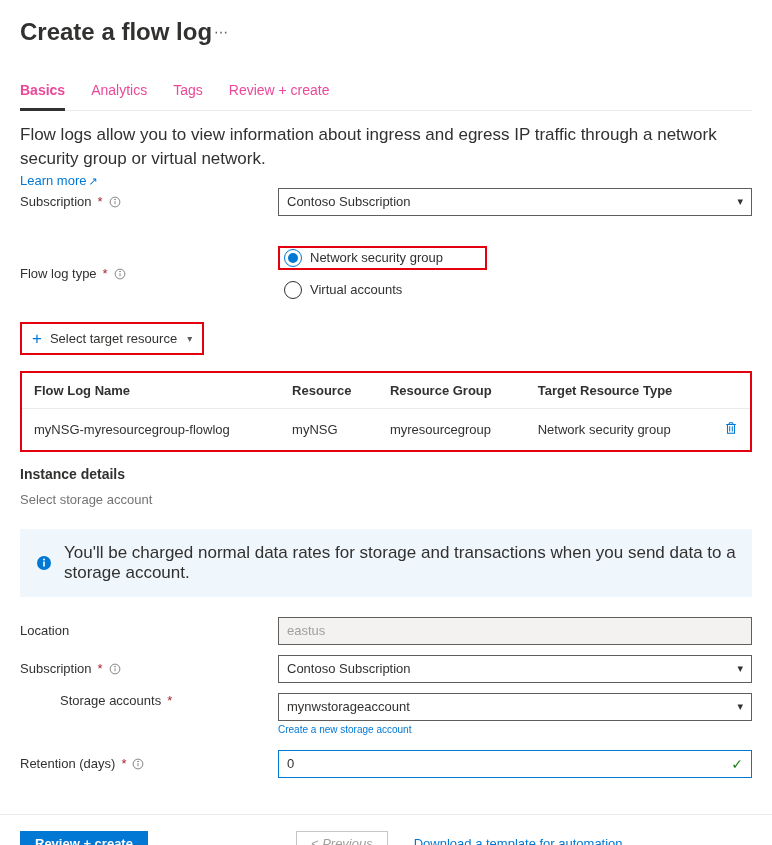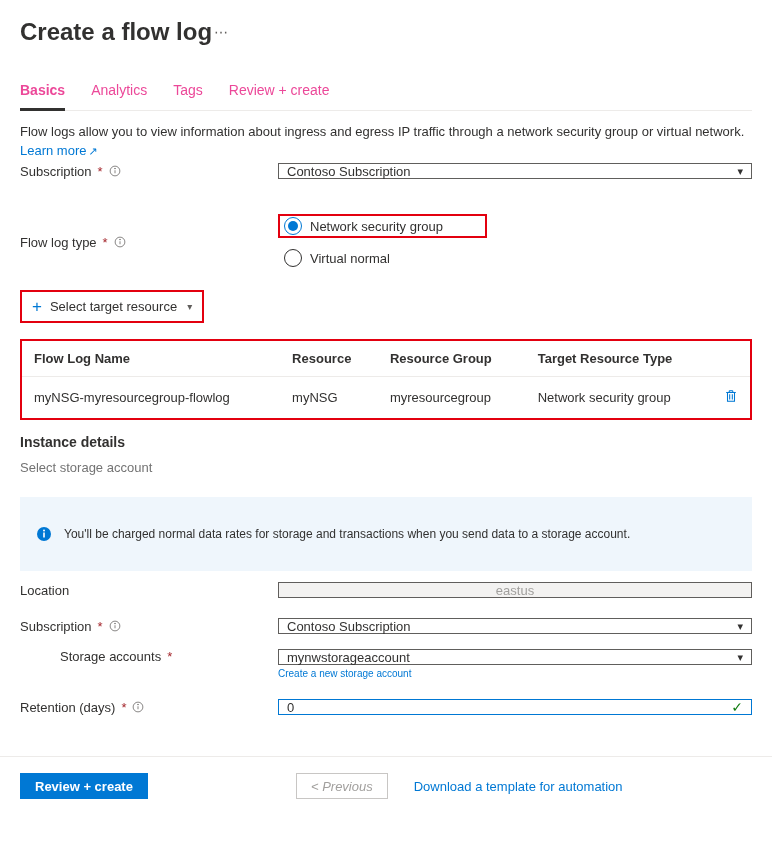--- a/index.html
+++ b/index.html
@@ -11,38 +11,38 @@
     width: 772px;
     background: #fff;
   }
   .page { padding: 18px 20px 0 20px; }
   .title-row { display: flex; align-items: center; gap: 2px; margin-bottom: 36px; }
   .title { font-size: 24px; font-weight: 600; color: #323130; }
   .ellipsis { color: #605e5c; font-size: 14px; letter-spacing: 1px; cursor: pointer; }
   .tabs { display: flex; gap: 26px; border-bottom: 1px solid #edebe9; margin-bottom: 12px; }
   .tab { padding: 0 0 10px 0; font-size: 14px; cursor: pointer; color: #ec4899; }
   .tab.active { font-weight: 600; border-bottom: 3px solid #323130; margin-bottom: -1px; }
-  .intro { font-size: 13px; color: #323130; margin-bottom: 2px; line-height: 1.4; }
+  .intro { font-size: 17px; color: #323130; margin-bottom: 2px; line-height: 1.4; }
   .link { color: #0078d4; cursor: pointer; text-decoration: none; }
   .ext-icon { font-size: 11px; margin-left: 2px; }
   .section-title { font-weight: 600; font-size: 14px; margin: 14px 0 10px 0; }
   .form-row { display: flex; align-items: center; margin-bottom: 10px; min-height: 26px; }
   .form-row.mt { margin-top: 30px; }
   .label-col { width: 258px; flex-shrink: 0; display: flex; align-items: center; gap: 6px; font-size: 13px; }
   .req { color: #a4262c; }
   .info-icon { width: 12px; height: 12px; cursor: pointer; }
   .field-col { flex: 1; }
   .select, .textinput {
-    width: 100%; height: 16px; border: 1px solid #605e5c; padding: 0 8px;
+    width: 100%; height: 28px; border: 1px solid #605e5c; padding: 0 8px;
     font-family: inherit; font-size: 13px; background: #fff; cursor: pointer;
     display: flex; align-items: center; justify-content: space-between;
   }
   .select .chev { font-size: 11px; color: #323130; }
   .textinput { cursor: text; }
-  .textinput.disabled { background: #f3f2f1; color: #a19f9d; cursor: default; justify-content: center; }
+  .textinput.disabled { background: #f3f2f1; color: #a19f9d; cursor: default; }
   .textinput.valid { border: 1px solid #0078d4; }
   .radio-group { display: flex; flex-direction: column; gap: 8px; }
   .radio-option { display: flex; align-items: center; gap: 8px; cursor: pointer; padding: 3px 6px; }
   .radio-option.highlighted { border: 2px solid #e3000f; padding: 1px 4px; width: fit-content; padding-right: 42px; }
   .radio-outer { width: 18px; height: 18px; border-radius: 50%; border: 1px solid #323130; display: flex; align-items: center; justify-content: center; flex-shrink:0; }
   .radio-outer.checked { border: 1px solid #0078d4; }
   .radio-inner { width: 10px; height: 10px; border-radius: 50%; background: #0078d4; }
   .dropdown-btn {
     display: flex; align-items: center; gap: 8px; border: 2px solid #e3000f;
     padding: 6px 10px; width: fit-content; cursor: pointer; margin: 20px 0 16px 0;
@@ -50,22 +50,22 @@
   }
   .plus-icon { color: #0078d4; font-size: 17px; font-weight: 300; line-height: 1; }
   .chev-down { font-size: 10px; color: #605e5c; margin-left: 2px; }
   .table-wrap { border: 2px solid #e3000f; padding: 0; margin-bottom: 0; }
   .data-table { width: 100%; border-collapse: collapse; }
   .data-table th { text-align: left; font-weight: 600; font-size: 13px; padding: 10px 12px; border-bottom: 1px solid #edebe9; }
   .data-table td { text-align: left; font-size: 13px; padding: 12px 12px; }
   .delete-icon { color: #0078d4; cursor: pointer; }
   .helper { font-size: 13px; color: #737373; margin: 10px 0 22px 0; }
   .info-banner {
-    background: #eff6fc; border: 0; padding: 29px 16px; display: flex;
-    align-items: center; gap: 12px; font-size: 12px; margin-bottom: 6px;
+    background: #eff6fc; border: 0; padding: 14px 16px; display: flex;
+    align-items: center; gap: 12px; font-size: 17px; margin-bottom: 20px;
   }
   .info-banner .i-icon { width:16px; height:16px; flex-shrink:0; }
   .sublink { font-size: 10px; color: #0078d4; cursor: pointer; margin-top: 3px; display: inline-block; }
   .sub-indent { margin-left: 40px; }
   .check-icon { color: #107c10; font-size: 14px; margin-left: auto; }
   .footer {
     border-top: 1px solid #edebe9; padding: 16px 20px 20px 20px;
     display: flex; align-items: center; gap: 14px; margin-top: 36px;
   }
   .btn { height: 26px; padding: 0 14px; font-family: inherit; font-size: 13px; cursor: pointer; display: inline-flex; align-items: center; justify-content: center; }
@@ -127,21 +127,21 @@
     <div class="field-col">
       <div class="radio-group">
         <label class="radio-option highlighted">
           <span class="radio-outer checked">
               <span class="radio-inner"></span>
             </span>
           <span>Network security group</span>
         </label>
         <label class="radio-option">
           <span class="radio-outer"></span>
-          <span>Virtual normal</span>
+          <span>Virtual accounts</span>
         </label>
       </div>
     </div>
   </div>
 
   <div class="dropdown-btn">
     <span class="plus-icon">+</span>
     <span>Select target resource</span>
     <span class="chev-down">▾</span>
   </div>

